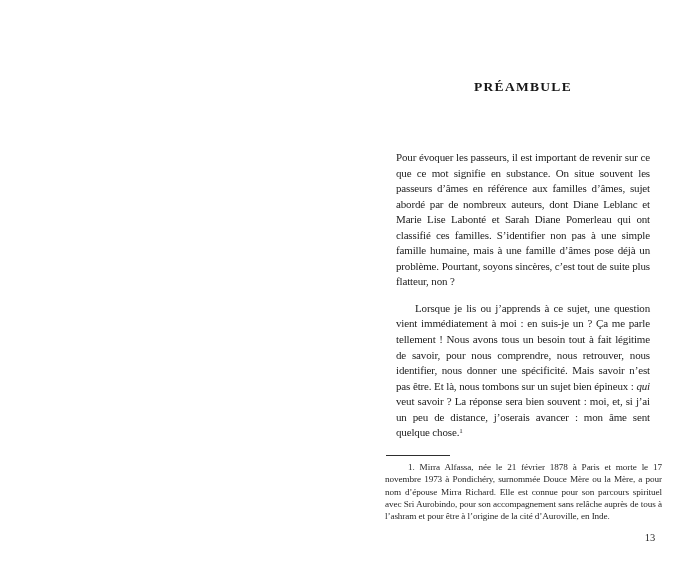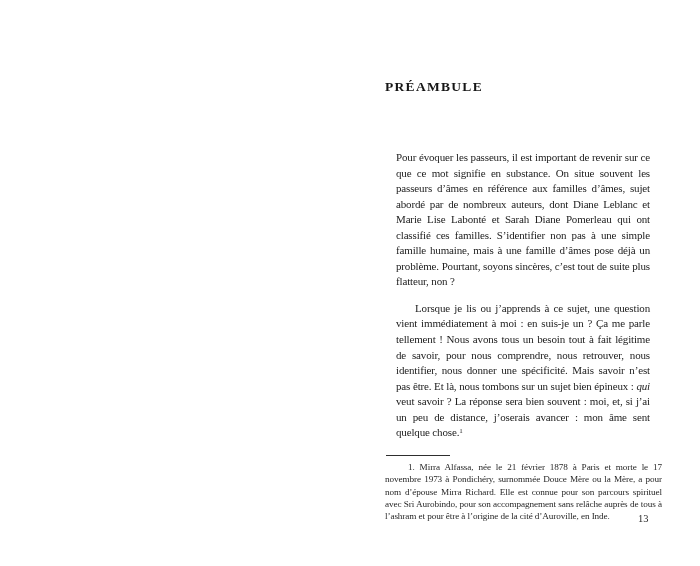--- a/index.html
+++ b/index.html
@@ -11,21 +11,21 @@
     font-family: "Liberation Serif", serif;
     color: #1f1f1f;
     overflow: hidden;
   }
   .chapter-title {
     position: absolute;
     left: 385px;
     top: 79px;
     width: 276px;
     margin: 0;
-    text-align: left;
+    text-align: center;
     font-size: 13.5px;
     font-weight: bold;
     letter-spacing: 1.3px;
     color: #161616;
   }
   .body-text {
     position: absolute;
     left: 385px;
     top: 139px;
     width: 276px;
@@ -62,22 +62,23 @@
     line-height: 12.3px;
     letter-spacing: -0.1px;
     text-align: justify;
     color: #272727;
   }
   .footnote-text p { margin: 0; }
   .footnote-text p.indent { text-indent: 23px; }
   .page-number {
     position: absolute;
     left: 638px;
-    top: 513px;
+    top: 532px;
     width: 24px;
+    text-align: center;
     font-size: 10.5px;
     color: #2b2b2b;
   }
 </style>
 </head>
 <body>
 
 <div class="page">
   <h1 class="chapter-title">PRÉAMBULE</h1>
 

